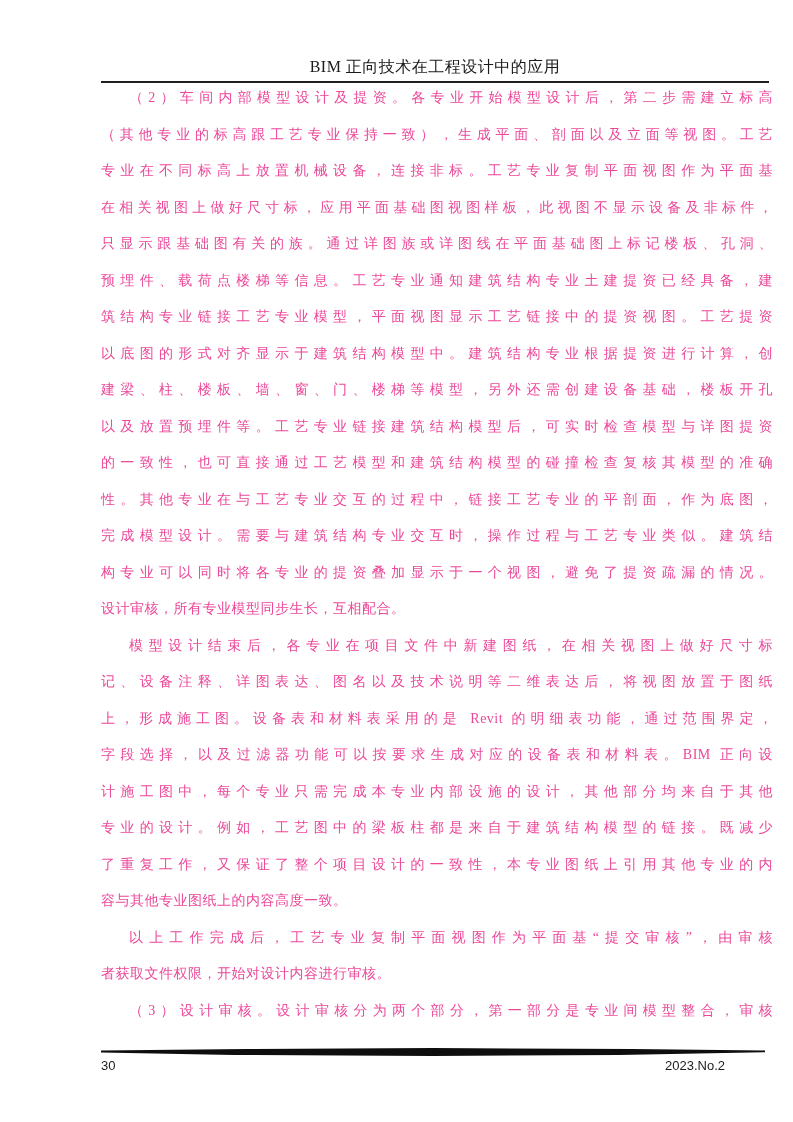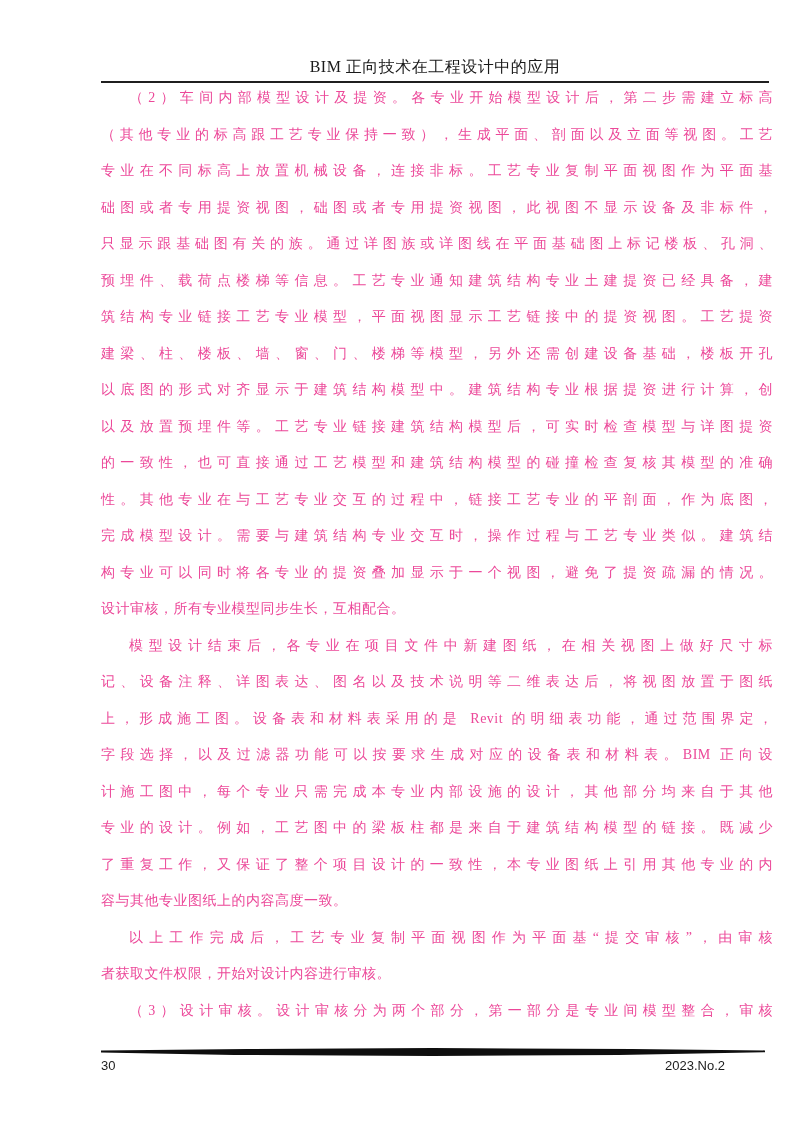--- a/index.html
+++ b/index.html
@@ -69,26 +69,26 @@
   <div class="header">
     <div class="header-title">BIM 正向技术在工程设计中的应用</div>
     <div class="header-rule"></div>
   </div>
 
   <div class="body-text">
       <div class="paragraph">
         <div class="text-line first">（2）车间内部模型设计及提资。各专业开始模型设计后，第二步需建立标高</div>
         <div class="text-line">（其他专业的标高跟工艺专业保持一致），生成平面、剖面以及立面等视图。工艺</div>
         <div class="text-line">专业在不同标高上放置机械设备，连接非标。工艺专业复制平面视图作为平面基</div>
-        <div class="text-line">础图或者专用提资视图，础图或者专用提资视图，此视图不显示设备及非标件，</div>
+        <div class="text-line">在相关视图上做好尺寸标，应用平面基础图视图样板，此视图不显示设备及非标件，</div>
         <div class="text-line">只显示跟基础图有关的族。通过详图族或详图线在平面基础图上标记楼板、孔洞、</div>
         <div class="text-line">预埋件、载荷点楼梯等信息。工艺专业通知建筑结构专业土建提资已经具备，建</div>
         <div class="text-line">筑结构专业链接工艺专业模型，平面视图显示工艺链接中的提资视图。工艺提资</div>
+        <div class="text-line">以底图的形式对齐显示于建筑结构模型中。建筑结构专业根据提资进行计算，创</div>
         <div class="text-line">建梁、柱、楼板、墙、窗、门、楼梯等模型，另外还需创建设备基础，楼板开孔</div>
-        <div class="text-line">以底图的形式对齐显示于建筑结构模型中。建筑结构专业根据提资进行计算，创</div>
         <div class="text-line">以及放置预埋件等。工艺专业链接建筑结构模型后，可实时检查模型与详图提资</div>
         <div class="text-line">的一致性，也可直接通过工艺模型和建筑结构模型的碰撞检查复核其模型的准确</div>
         <div class="text-line">性。其他专业在与工艺专业交互的过程中，链接工艺专业的平剖面，作为底图，</div>
         <div class="text-line">完成模型设计。需要与建筑结构专业交互时，操作过程与工艺专业类似。建筑结</div>
         <div class="text-line">构专业可以同时将各专业的提资叠加显示于一个视图，避免了提资疏漏的情况。</div>
         <div class="text-line para-end">设计审核，所有专业模型同步生长，互相配合。</div>
       </div>
       <div class="paragraph">
         <div class="text-line first">模型设计结束后，各专业在项目文件中新建图纸，在相关视图上做好尺寸标</div>
         <div class="text-line">记、设备注释、详图表达、图名以及技术说明等二维表达后，将视图放置于图纸</div>

